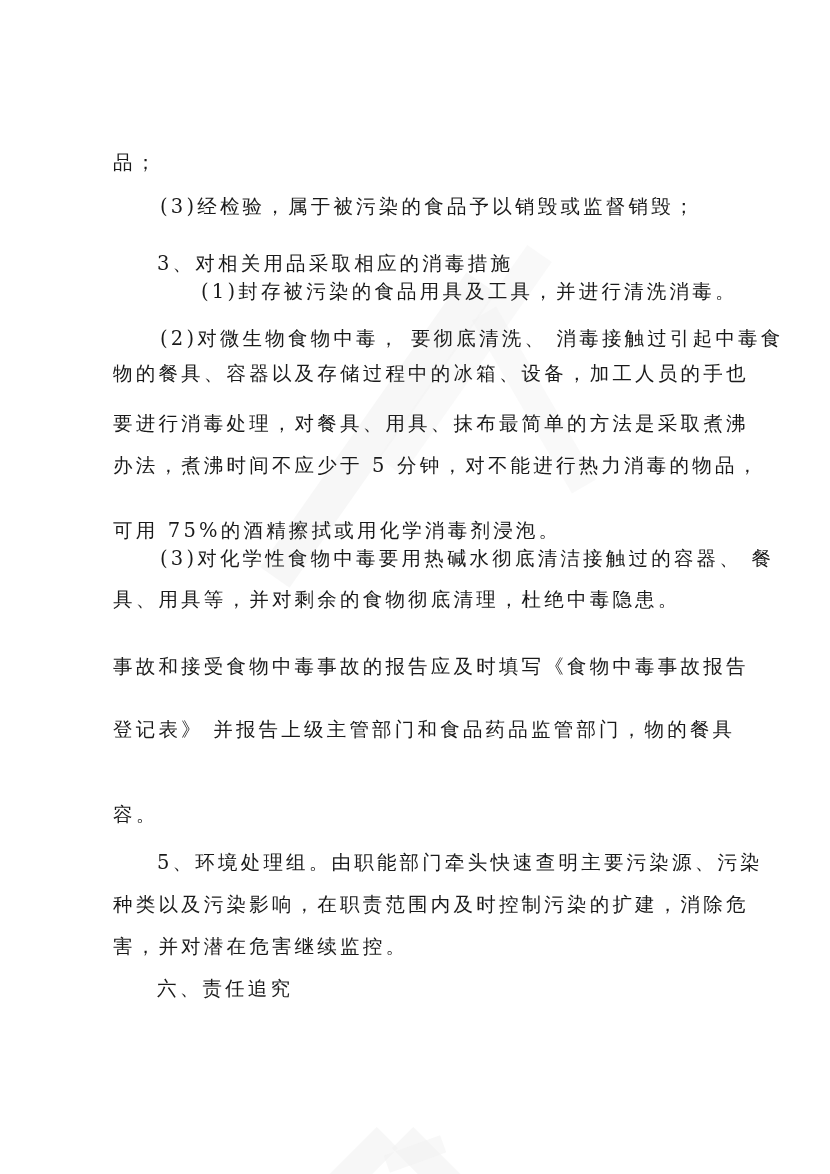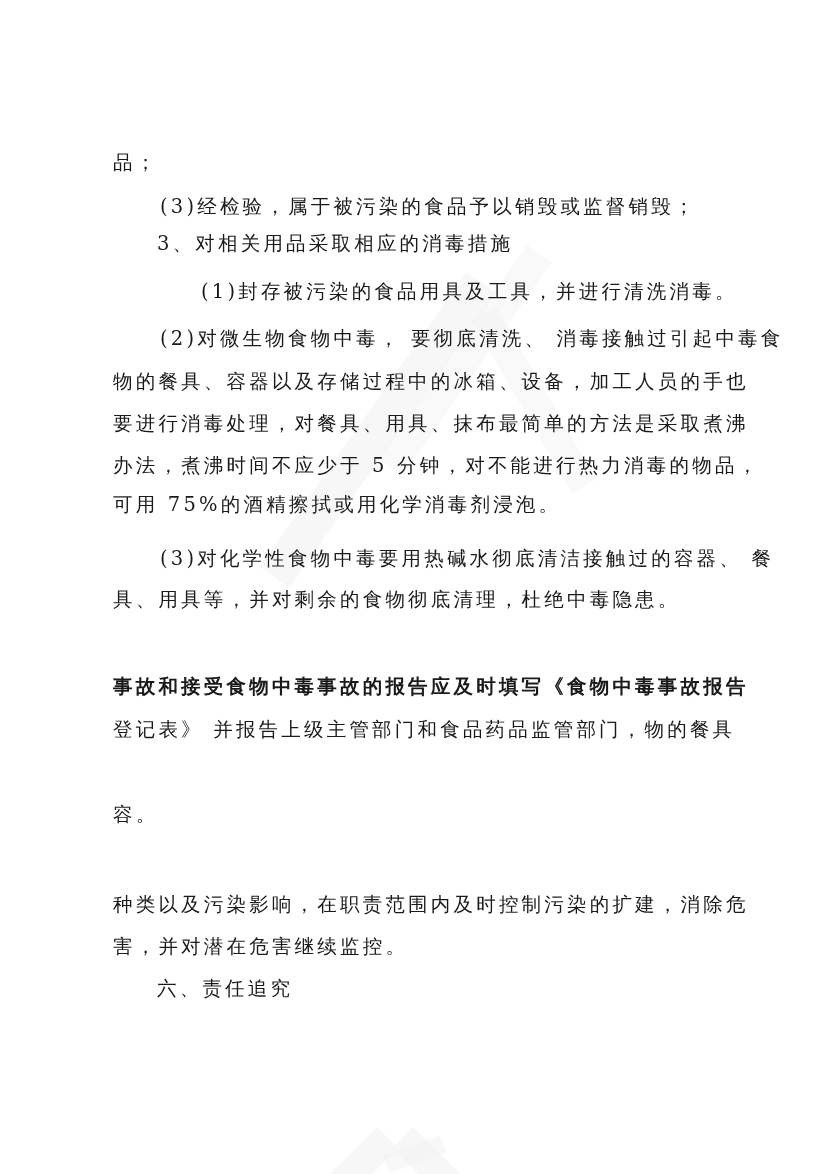--- a/index.html
+++ b/index.html
@@ -50,29 +50,30 @@
     <div class="wm-band" style="left:360px;top:250px;width:36px;height:360px;transform:rotate(35deg);opacity:0.55;"></div>
     <div class="wm-band" style="left:450px;top:230px;width:30px;height:260px;transform:rotate(35deg);opacity:0.45;"></div>
     <div class="wm-band" style="left:520px;top:300px;width:28px;height:200px;transform:rotate(-30deg);opacity:0.4;"></div>
     <div class="wm-band" style="left:330px;top:1120px;width:30px;height:120px;transform:rotate(45deg);opacity:0.6;"></div>
     <div class="wm-band" style="left:430px;top:1120px;width:30px;height:120px;transform:rotate(-45deg);opacity:0.6;"></div>
     <div class="wm-band" style="left:385px;top:1145px;width:60px;height:18px;transform:rotate(-20deg);opacity:0.5;"></div>
   </div>
 
   <div class="line" style="top:151px;">品；</div>
   <div class="line indent2" style="top:195px;">(3)经检验，属于被污染的食品予以销毁或监督销毁；</div>
-  <div class="line indent" style="top:232px;">3、对相关用品采取相应的消毒措施</div>
+  <div class="line indent" style="top:252px;">3、对相关用品采取相应的消毒措施</div>
   <div class="line indent2" style="top:280px;margin-left:41px;">(1)封存被污染的食品用具及工具，并进行清洗消毒。</div>
   <div class="line indent2" style="top:327px;">(2)对微生物食物中毒， 要彻底清洗、 消毒接触过引起中毒食</div>
-  <div class="line" style="top:370px;">物的餐具、容器以及存储过程中的冰箱、设备，加工人员的手也</div>
+  <div class="line" style="top:362px;">物的餐具、容器以及存储过程中的冰箱、设备，加工人员的手也</div>
   <div class="line" style="top:412px;">要进行消毒处理，对餐具、用具、抹布最简单的方法是采取煮沸</div>
   <div class="line" style="top:454px;">办法，煮沸时间不应少于 5 分钟，对不能进行热力消毒的物品，</div>
-  <div class="line" style="top:493px;">可用 75%的酒精擦拭或用化学消毒剂浸泡。</div>
+  <div class="line" style="top:519px;">可用 75%的酒精擦拭或用化学消毒剂浸泡。</div>
   <div class="line indent2" style="top:547px;">(3)对化学性食物中毒要用热碱水彻底清洁接触过的容器、 餐</div>
   <div class="line" style="top:588px;">具、用具等，并对剩余的食物彻底清理，杜绝中毒隐患。</div>
-  <div class="line" style="top:675px;font-weight:bold;">事故和接受食物中毒事故的报告应及时填写《食物中毒事故报告</div>
+  <div class="line" style="top:655px;">事故和接受食物中毒事故的报告应及时填写《食物中毒事故报告</div>
   <div class="line" style="top:718px;">登记表》 并报告上级主管部门和食品药品监管部门，物的餐具</div>
   <div class="line" style="top:803px;">容。</div>
+  <div class="line indent" style="top:851px;">5、环境处理组。由职能部门牵头快速查明主要污染源、污染</div>
   <div class="line" style="top:893px;">种类以及污染影响，在职责范围内及时控制污染的扩建，消除危</div>
   <div class="line" style="top:935px;">害，并对潜在危害继续监控。</div>
   <div class="line indent" style="top:977px;">六、责任追究</div>
 
 </div>
 
 </body></html>

